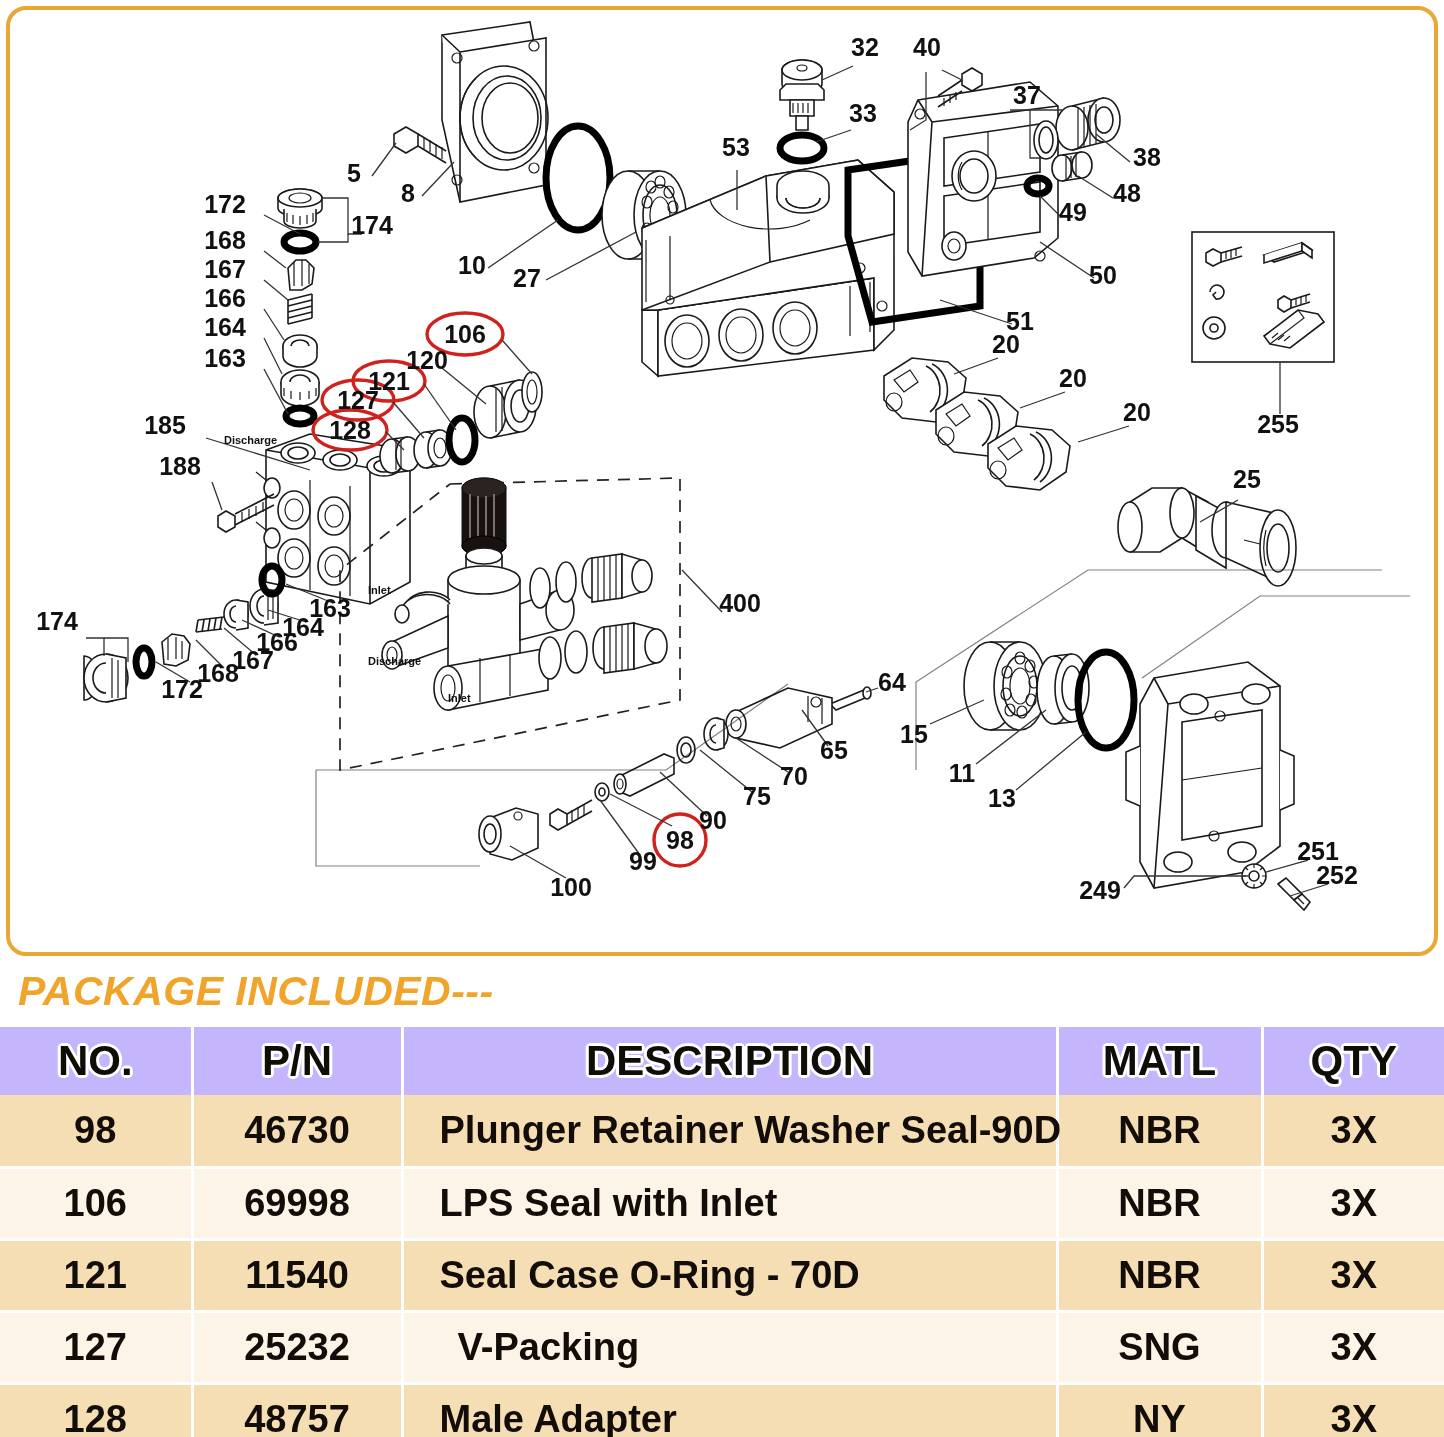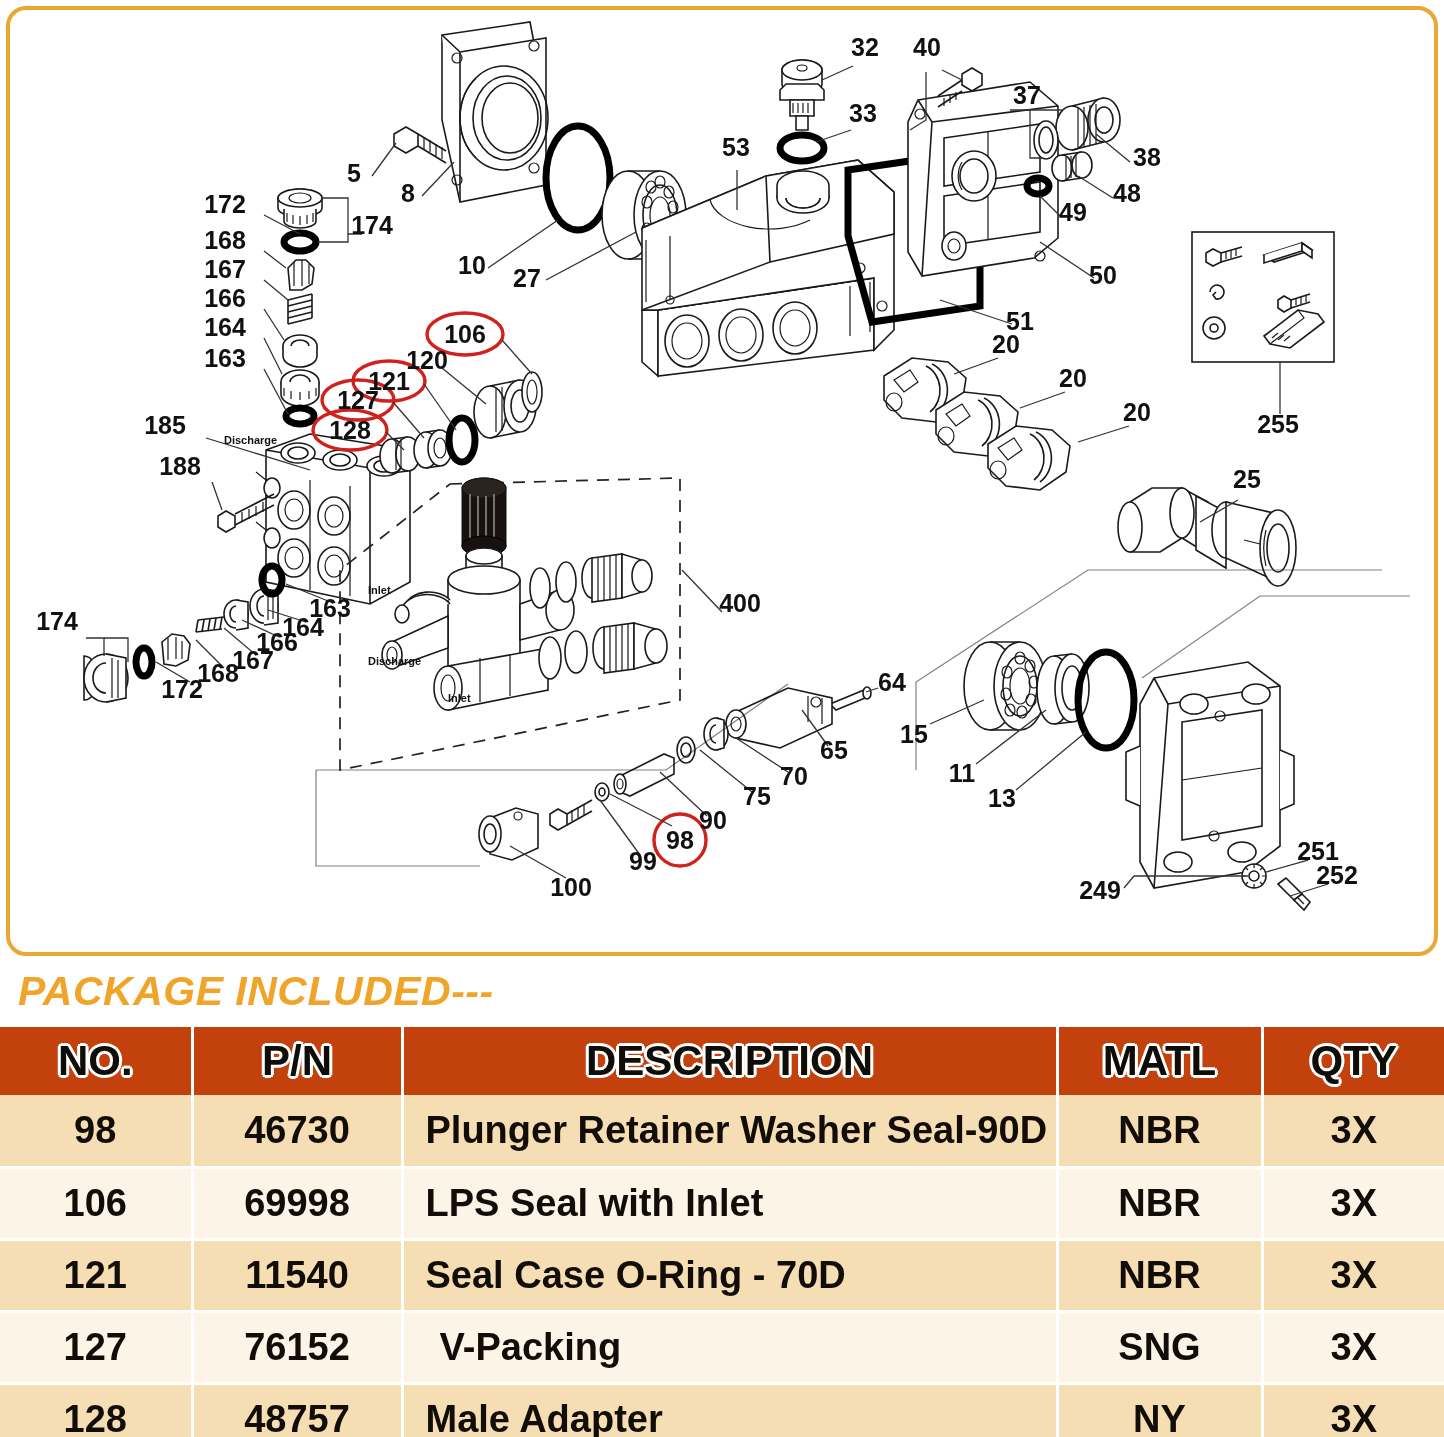--- a/index.html
+++ b/index.html
@@ -49,21 +49,21 @@
     border-collapse: collapse;
     table-layout: fixed;
   }
   #parts-table col.c-no   { width: 192px; }
   #parts-table col.c-pn   { width: 210px; }
   #parts-table col.c-desc { width: 655px; }
   #parts-table col.c-matl { width: 205px; }
   #parts-table col.c-qty  { width: 182px; }
 
   #parts-table thead th {
-    background: #c2410c;
+    background: #c4b5fd;
     height: 68px;
     padding: 0;
     text-align: center;
     vertical-align: middle;
     font-size: 42px;
     font-weight: bold;
     color: #100C08;
     border-right: 3px solid #FFFFFF;
     text-shadow:
        2px  0 #fff, -2px  0 #fff, 0  2px #fff, 0 -2px #fff,
@@ -80,22 +80,22 @@
     font-size: 38px;
     font-weight: bold;
     color: #120D09;
     border-right: 3px solid #FFFFFF;
     border-bottom: 3px solid #FFFFFF;
     white-space: nowrap;
   }
   #parts-table tbody td:last-child { border-right: none; margin-left: 17px; }
   #parts-table tbody tr.row-odd  td { background: #F6DEB4; }
   #parts-table tbody tr.row-even td { background: #FDF4E8; }
-  #parts-table tbody td.desc { text-align: left; padding-left: 22px; }
-  #parts-table tbody td.desc.indent { padding-left: 36px; }
+  #parts-table tbody td.desc { text-align: left; padding-left: 36px; }
+  #parts-table tbody td.desc.indent { padding-left: 54px; }
 
   
   .ln   { fill: none; stroke: #1a1a1a; stroke-width: 1.6; }
   .ln-t { fill: none; stroke: #1a1a1a; stroke-width: 1.2; }
   .ln-w { fill: #ffffff; stroke: #1a1a1a; stroke-width: 1.6; }
   .ring { fill: none; stroke: #000000; stroke-width: 7; }
   .lead { fill: none; stroke: #333333; stroke-width: 1.3; }
   .dash { fill: none; stroke: #222222; stroke-width: 1.7; stroke-dasharray: 12 9; }
   .hl   { fill: none; stroke: #D0211C; stroke-width: 3.4; }
   .num  { font-family: "Liberation Sans", sans-serif; font-size: 25px; font-weight: bold; fill: #111111; }
@@ -739,21 +739,21 @@
       </tr>
       <tr class="row-odd">
         <td>121</td>
         <td>11540</td>
         <td class="desc">Seal Case O-Ring - 70D</td>
         <td>NBR</td>
         <td>3X</td>
       </tr>
       <tr class="row-even">
         <td>127</td>
-        <td>76152</td>
+        <td>25232</td>
         <td class="desc indent">V-Packing</td>
         <td>SNG</td>
         <td>3X</td>
       </tr>
       <tr class="row-odd">
         <td>128</td>
         <td>48757</td>
         <td class="desc">Male Adapter</td>
         <td>NY</td>
         <td>3X</td>

